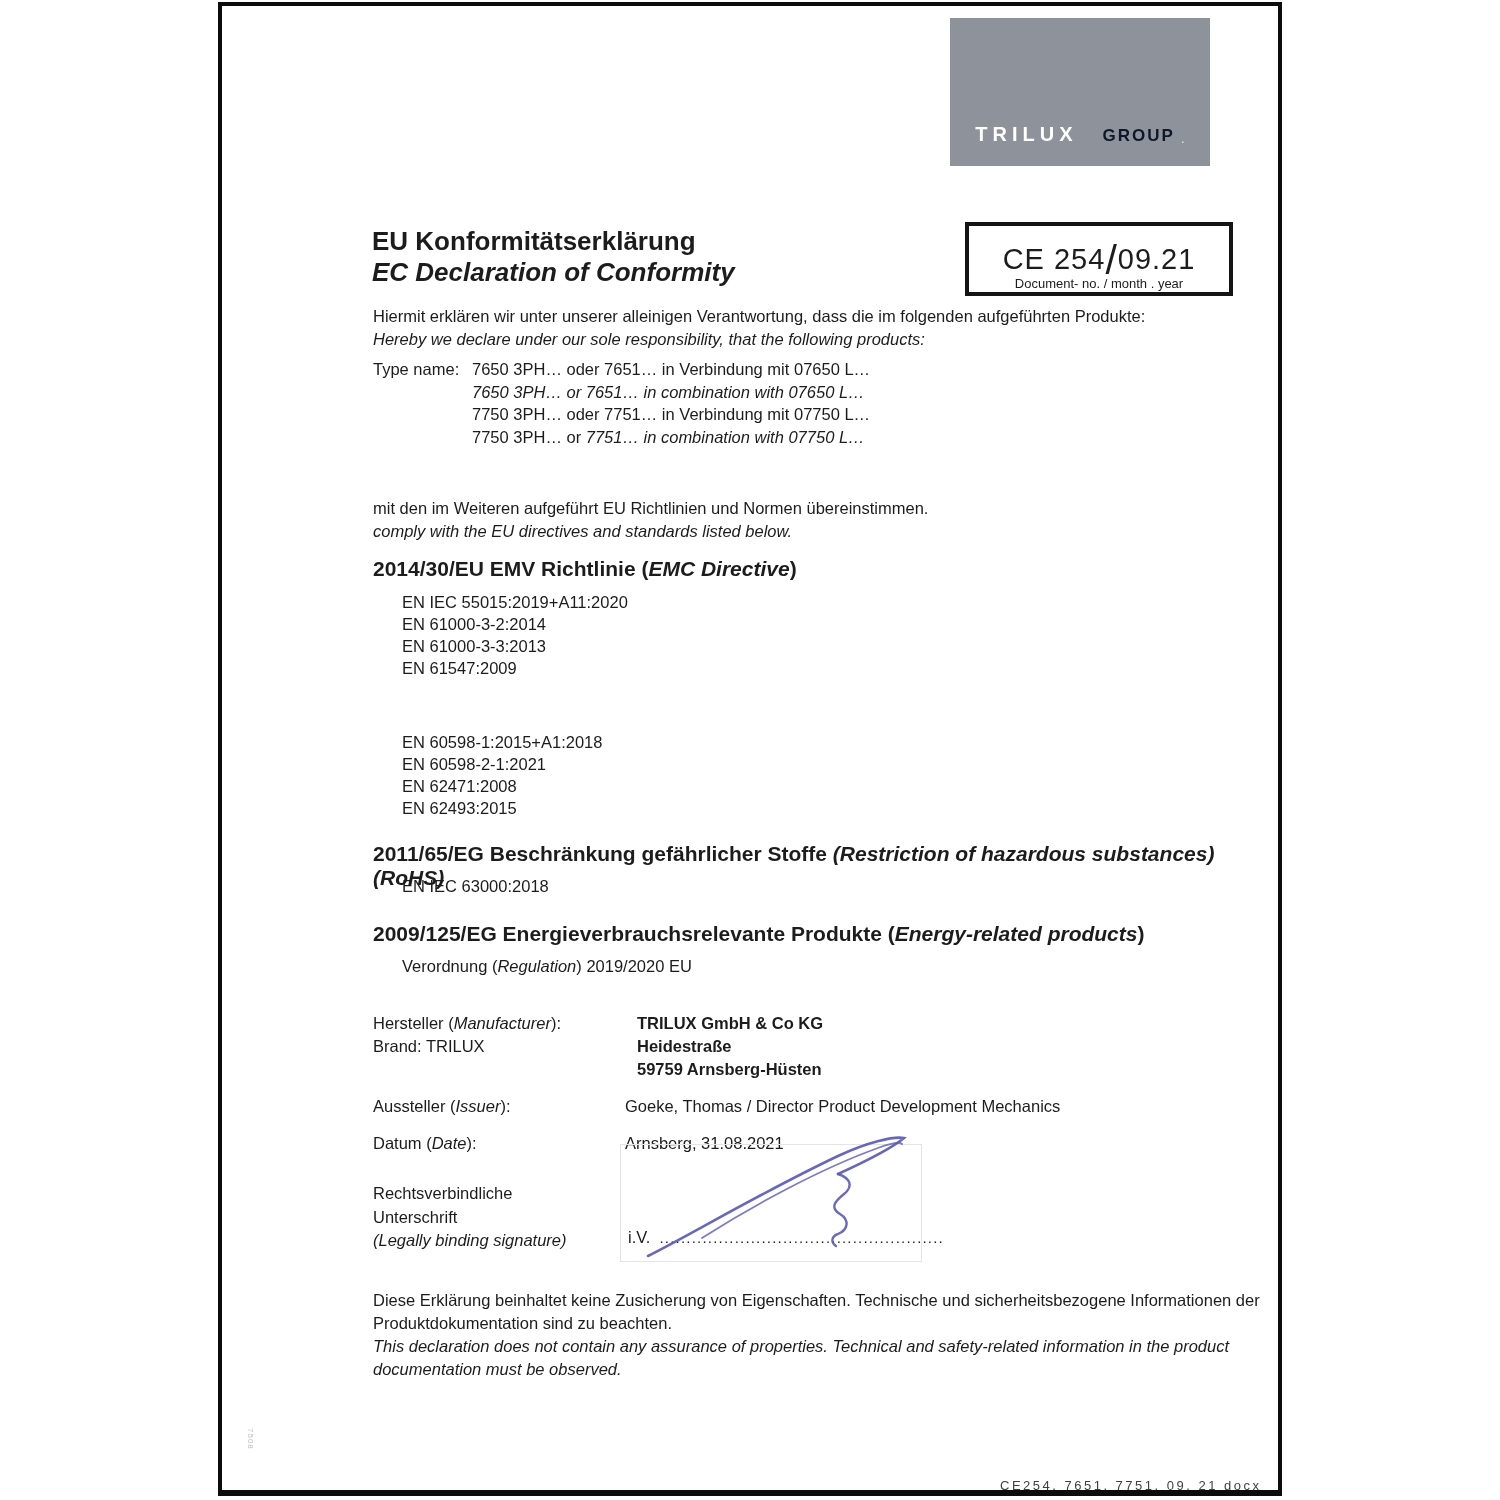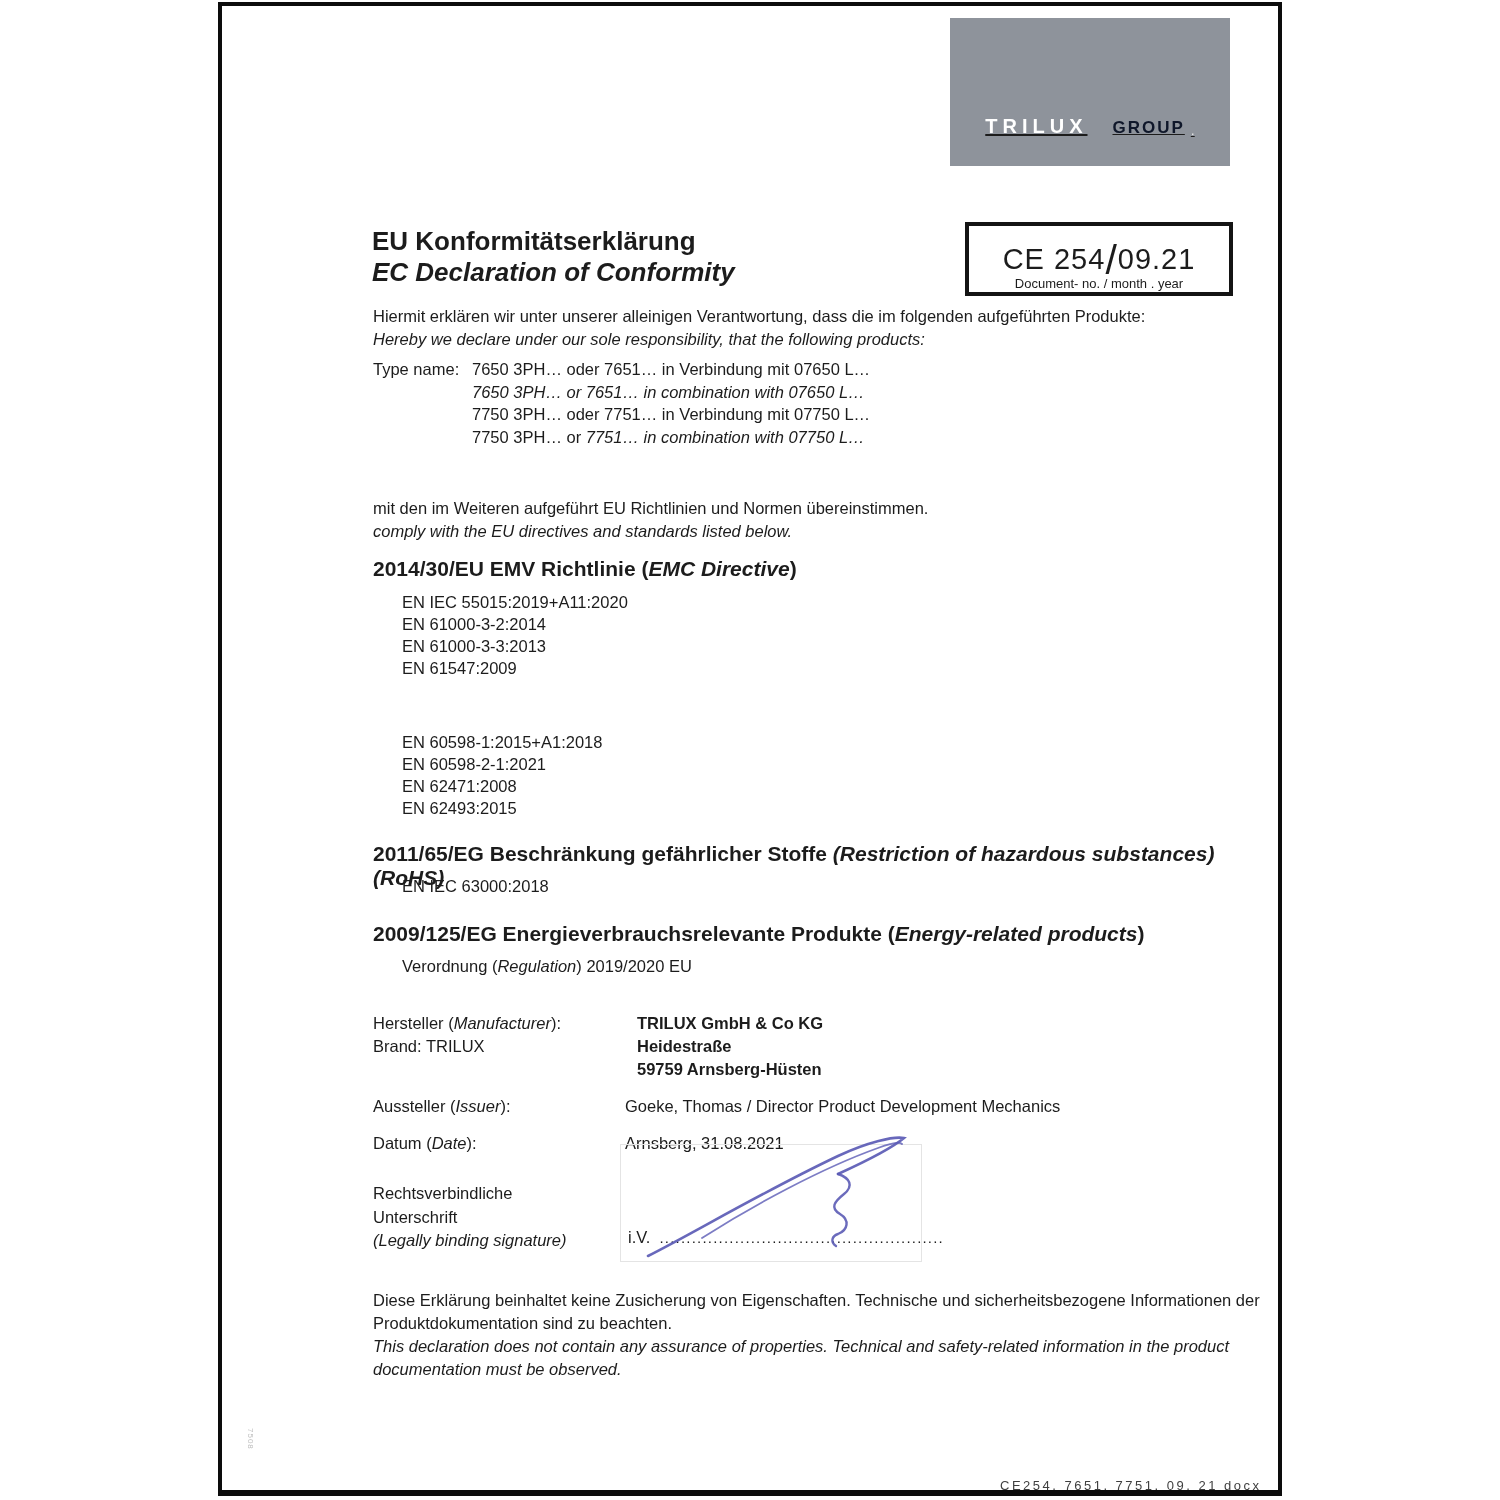--- a/index.html
+++ b/index.html
@@ -8,25 +8,24 @@
   .canvas { position:relative; width:1500px; height:1500px; background:#ffffff; overflow:hidden; }
   .page {
     position:absolute; left:218px; top:2px; width:1064px; height:1494px;
     border:4px solid #0c0c0c; border-bottom-width:6px;
     background:#ffffff; overflow:hidden;
   }
   .abs { position:absolute; }
 
   
   .logo-box {
-    left:728px; top:12px; width:280px; height:148px;
+    left:728px; top:12px; width:260px; height:148px;
     background:#8e939b;
     display:flex; align-items:flex-end; justify-content:center;
-    padding-bottom:28px;
-    text-decoration:underline;
+    padding-bottom:20px;
   }
   .logo-brand { color:#fff; font-weight:800; font-size:20px; letter-spacing:5px; }
   .logo-group { color:#0f172a; font-weight:700; font-size:17px; letter-spacing:2px; margin-left:25px; }
   .logo-dot { color:#e6e6e6; font-size:14px; margin-left:6px; }
 
   
   .title-block { left:150px; top:220px; width:612px; text-align:left; }
   .title-de { font-size:26px; font-weight:700; line-height:31px; }
   .title-en { font-size:26px; font-weight:700; font-style:italic; line-height:31px; }
 

